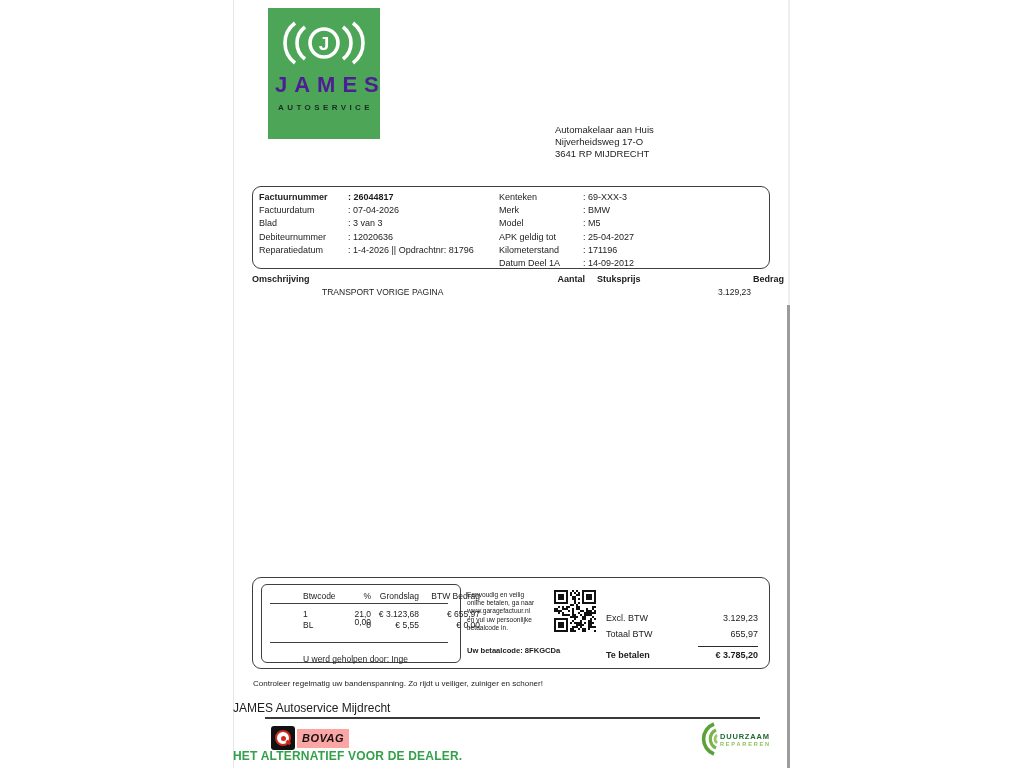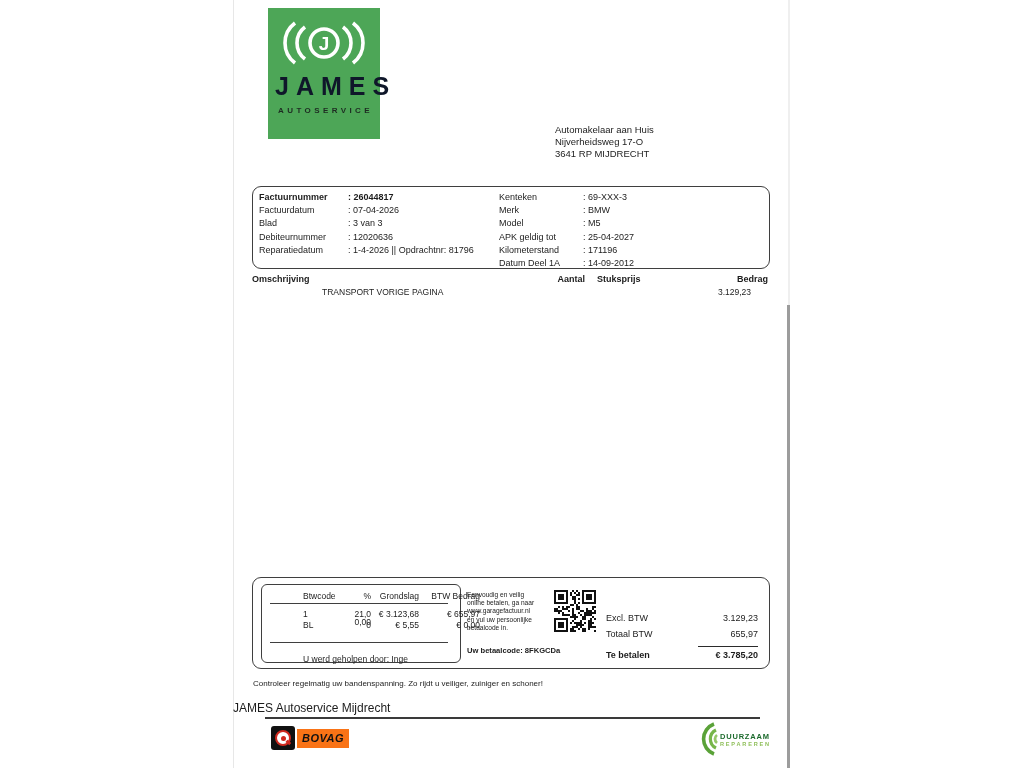--- a/index.html
+++ b/index.html
@@ -10,21 +10,21 @@
   .abs { position:absolute; }
 
   
   .page-edge { left:233px; top:0; width:1px; height:768px; background:#e7e7e7; }
   .scroll-track { left:788px; top:0; width:2px; height:768px; background:#efefef; }
   .scroll-thumb { left:787px; top:305px; width:3px; height:463px; background:#9c9c9c; }
 
   
   .logo { left:268px; top:8px; width:112px; height:131px; background:#4da657; text-align:center; }
   .logo-icon { margin-top:12px; }
-  .logo-brand { color:#0f172a; font-size:25px; font-weight:bold; letter-spacing:7px; margin-left:7px; margin-top:2px; }
+  .logo-brand { color:#4c1d95; font-size:22px; font-weight:bold; letter-spacing:7px; margin-left:7px; margin-top:2px; }
   .logo-sub { color:#1e2b22; font-size:8px; font-weight:bold; letter-spacing:3.4px; margin-left:3px; margin-top:5px; }
 
   
   .recipient { left:555px; top:124px; font-size:9.5px; line-height:12px; }
 
   
   .info-box { left:252px; top:186px; width:518px; height:83px; border:1.4px solid #3f3f3f; border-radius:9px; box-sizing:border-box; }
   .info-col { position:absolute; top:4px; font-size:9px; line-height:13.2px; }
   .info-col.l { left:6px; }
   .info-col.r { left:246px; }
@@ -59,21 +59,21 @@
   .footer-hr { left:265px; top:717px; width:495px; height:1.5px; background:#3a3a3a; }
   .contact { top:722px; font-size:8px; line-height:13px; color:#222; }
   .tagline { top:749px; font-size:12px; font-weight:bold; color:#33a04a; letter-spacing:0.2px; }
 
   
   .bovag { left:271px; top:726px; display:flex; align-items:center; }
   .bovag-emblem { width:24px; height:24px; background:#111; border-radius:3px; position:relative; flex:none; }
   .bovag-ring { position:absolute; left:4px; top:4px; width:12px; height:12px; border:2.5px solid #d0291f; border-radius:50%; background:#fff; }
   .bovag-dot { position:absolute; left:9.5px; top:9.5px; width:5px; height:5px; background:#d0291f; border-radius:50%; }
   .bovag-tail { position:absolute; left:15px; top:15px; width:5px; height:2.5px; background:#d0291f; transform:rotate(40deg); }
-  .bovag-word { height:19px; background:#f97316; color:#111; font-size:11px; font-weight:bold; font-style:italic; display:flex; align-items:center; padding:0 5px; margin-left:2px; letter-spacing:0.5px; }
+  .bovag-word { height:19px; background:#fca5a5; color:#111; font-size:11px; font-weight:bold; font-style:italic; display:flex; align-items:center; padding:0 5px; margin-left:2px; letter-spacing:0.5px; }
 
   
   .duurzaam { left:694px; top:721px; display:flex; align-items:center; }
   .duur-text { margin-left:0; text-align:left; }
   .duur-l1 { font-size:7.5px; font-weight:bold; color:#1c6b2d; letter-spacing:0.8px; }
   .duur-l2 { font-size:5.6px; font-weight:bold; color:#8fbf5a; letter-spacing:1.8px; }
 </style>
 </head>
 <body>
 
@@ -149,21 +149,21 @@
       <div class="info-row">
           <span class="lbl">Datum Deel 1A</span>
           <span>: 14-09-2012</span>
         </div>
     </div>
   </div>
 
   <div class="abs items-hdr" style="left:252px; top:274px;">Omschrijving</div>
   <div class="abs items-hdr cell-r" style="left:545px; top:274px; width:40px;">Aantal</div>
   <div class="abs items-hdr" style="left:597px; top:274px;">Stuksprijs</div>
-  <div class="abs items-hdr cell-r" style="left:688px; top:274px; width:80px;">Bedrag</div>
+  <div class="abs items-hdr cell-r" style="left:704px; top:274px; width:80px;">Bedrag</div>
 
   <div class="abs items-cell" style="left:322px; top:287px;">TRANSPORT VORIGE PAGINA</div>
   <div class="abs items-cell cell-r" style="left:671px; top:287px; width:80px;">3.129,23</div>
 
   <div class="abs totals-box">
 
     <div class="vat-box">
       <div class="vat-cell" style="left:9px; top:6px;">Btwcode</div>
       <div class="vat-cell cell-r" style="left:40px; top:6px; width:37px;">%</div>
       <div class="vat-cell cell-r" style="left:62px; top:6px; width:63px;">Grondslag</div>
@@ -357,17 +357,18 @@
       <path d="M20 3 A16 16 0 0 0 20 33" fill="none" stroke="#5aa238" stroke-width="3.6"></path>
       <path d="M22 9 A10 10 0 0 0 22 27" fill="none" stroke="#77b54a" stroke-width="3.2"></path>
       <path d="M23 14 A5 5 0 0 0 23 22" fill="none" stroke="#98c76a" stroke-width="2.8"></path>
     </svg>
     <div class="duur-text">
       <div class="duur-l1">DUURZAAM</div>
       <div class="duur-l2">REPAREREN</div>
     </div>
   </div>
 
+  <div class="abs center-band tagline">HET ALTERNATIEF VOOR DE DEALER.</div>
 
   <div class="abs scroll-track"></div>
   <div class="abs scroll-thumb"></div>
 
 </div>
 
 </body></html>

